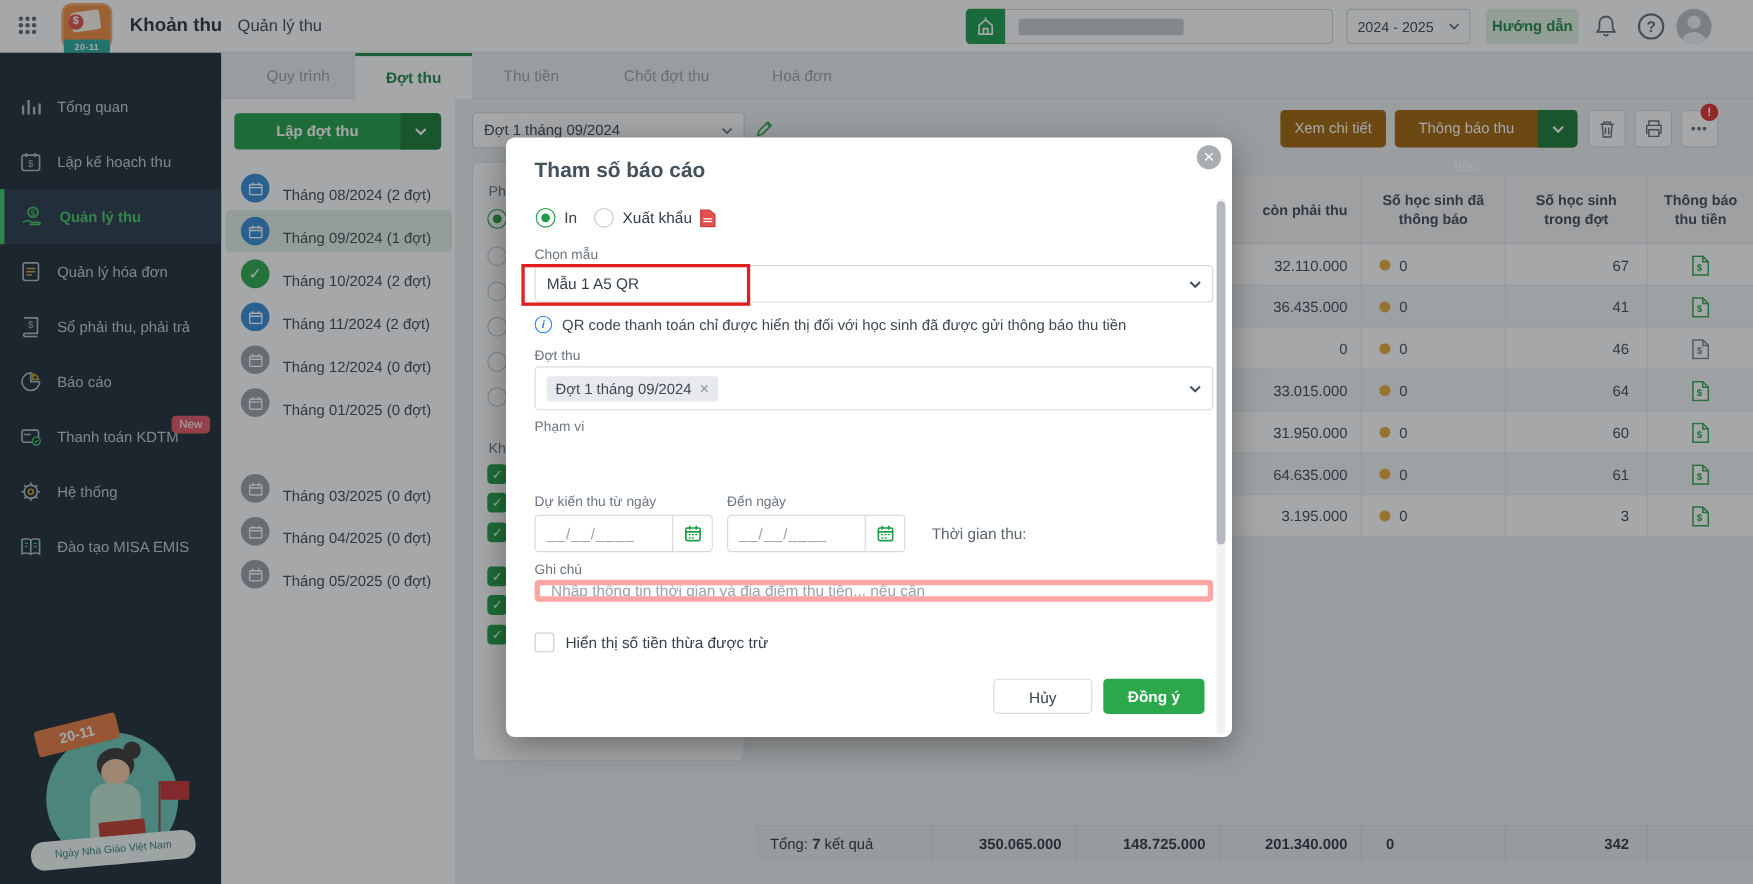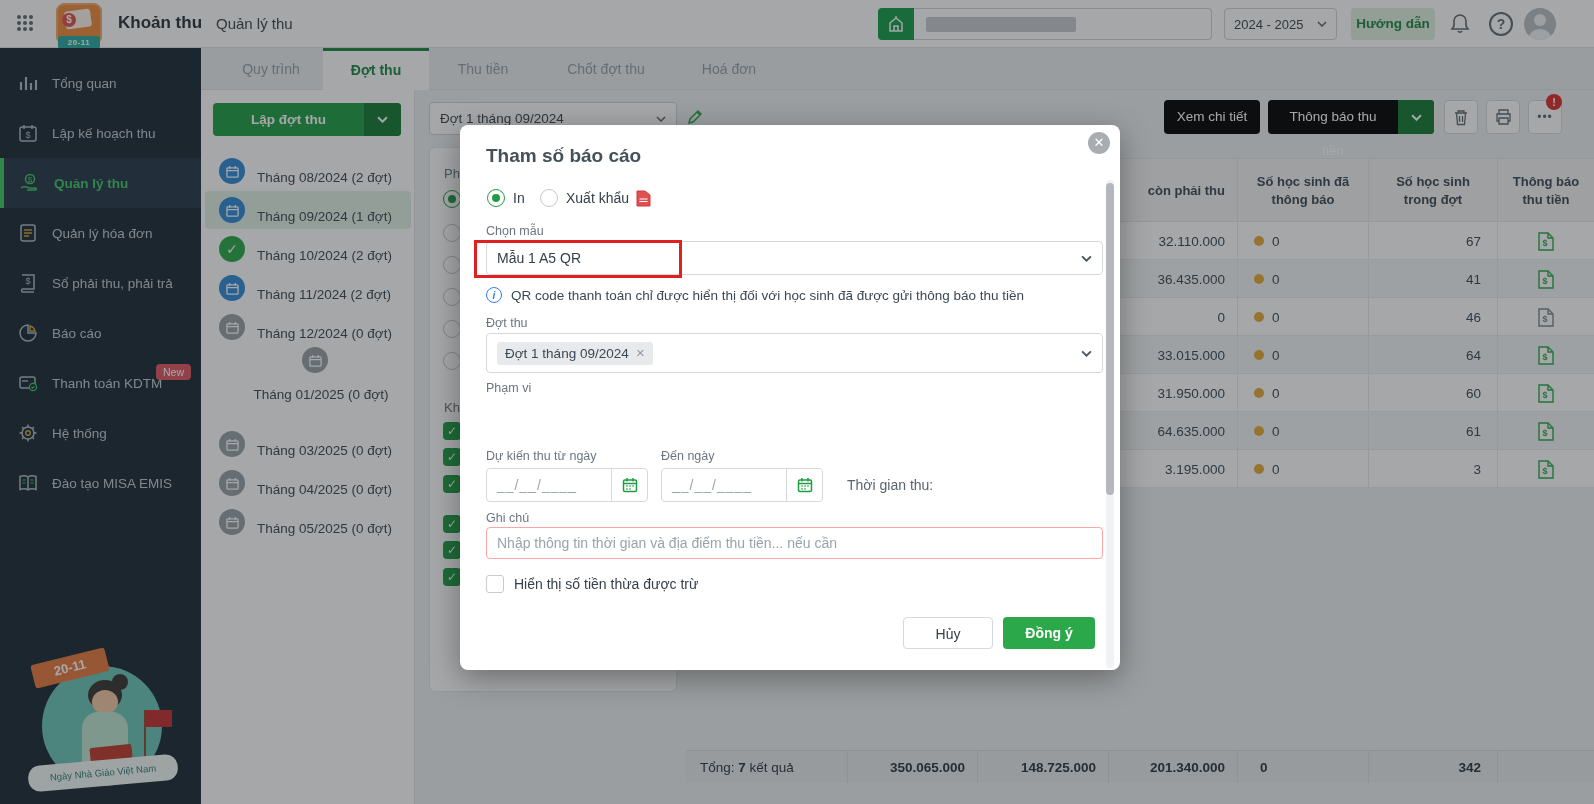--- a/index.html
+++ b/index.html
@@ -75,21 +75,21 @@
         display:flex;align-items:center;justify-content:space-between;padding:0 10px;font-size:13.5px;color:#3c4650;}
   .pencil{left:686px;top:108px;}
   .mid-card{left:429px;top:147px;width:248px;height:545px;background:#fff;border:1px solid #e3e6e9;border-radius:6px;}
   .sliver-lbl{position:absolute;font-size:13px;color:#6b7580;}
   .radio{position:absolute;width:18px;height:18px;border:1.5px solid #c3c9cf;border-radius:50%;background:#fff;}
   .radio.sel{border-color:#1f9d44;}
   .radio.sel:after{content:"";position:absolute;left:3.5px;top:3.5px;width:8px;height:8px;border-radius:50%;background:#1f9d44;}
   .gcheck{position:absolute;width:18px;height:18px;background:#1f9d44;border-radius:4px;color:#fff;
         font-size:12px;text-align:center;line-height:18px;}
   
-  .btn-green{position:absolute;top:100px;height:34px;background:#000000;border-radius:4px;color:#fff;
+  .btn-green{position:absolute;top:100px;height:34px;background:#a16207;border-radius:4px;color:#fff;
         font-size:13.5px;text-align:center;line-height:34px;}
   .btn-notify{display:flex;line-height:34px;}
   .btn-notify .txt{flex:1;padding:0 14px;}
   .btn-notify .seg{width:36px;background:#157a33;border-radius:0 4px 4px 0;display:flex;align-items:center;justify-content:center;}
   .icon-btn{position:absolute;top:100px;width:34px;height:34px;background:#fff;border:1px solid #d7dadd;border-radius:4px;
         display:flex;align-items:center;justify-content:center;}
   .alert-badge{left:1546px;top:94px;width:16px;height:16px;background:#e02b2b;border-radius:50%;color:#fff;
         font-size:11px;font-weight:bold;text-align:center;line-height:16px;z-index:6;}
   
   .tbl-header{left:686px;top:158px;width:908px;height:64px;background:#f3f4f6;border-top:1px solid #e3e6ea;border-bottom:1px solid #e3e6ea;}
@@ -118,21 +118,21 @@
   .m-radio.sel .rc{border-color:#1f9d44;}
   .m-radio.sel .rc:after{content:"";position:absolute;left:3.5px;top:3.5px;width:8px;height:8px;border-radius:50%;background:#1f9d44;}
   .m-info{position:absolute;left:26px;display:flex;align-items:center;font-size:13.5px;color:#3c4852;}
   .i-ic{width:16px;height:16px;border:1.5px solid #2f80ed;border-radius:50%;color:#2f80ed;font-size:10px;font-weight:bold;
         text-align:center;line-height:15px;margin-right:9px;flex:none;font-style:italic;}
   .tag{background:#e7e9ec;border-radius:3px;font-size:13.5px;color:#3c4852;padding:4px 8px;display:inline-flex;align-items:center;}
   .tag .x{margin-left:7px;color:#8e969e;font-size:11px;}
   .date-input{position:absolute;width:162px;height:34px;border:1px solid #d5d9dd;border-radius:4px;display:flex;}
   .date-input .ph{flex:1;display:flex;align-items:center;padding-left:10px;color:#9aa3ab;font-size:14px;letter-spacing:1px;}
   .date-input .cal{width:36px;border-left:1px solid #d5d9dd;display:flex;align-items:center;justify-content:center;}
-  .m-input{position:absolute;left:26px;top:402px;width:617px;height:32px;border:1px solid #fca5a5;border-radius:4px;
+  .m-input{position:absolute;left:26px;top:402px;width:617px;height:20px;border:5px solid #fca5a5;border-radius:4px;
         font-size:14px;color:#35404a;padding:0 10px;font-family:"Liberation Sans","DejaVu Sans",sans-serif;}
   .m-input::placeholder{color:#9aa3ab;}
   .m-check{position:absolute;left:26px;top:450px;display:flex;align-items:center;font-size:14px;color:#35404a;}
   .m-check .cb{width:18px;height:18px;border:1.5px solid #c6ccd2;border-radius:3px;margin-right:10px;background:#fff;}
   .m-btn{position:absolute;top:492px;height:32px;border-radius:4px;font-size:14px;text-align:center;line-height:32px;}
   .m-btn.cancel{left:443px;width:90px;background:#fff;border:1px solid #d5d9dd;color:#35404a;}
   .m-btn.ok{left:543px;width:92px;background:#2aa84a;color:#fff;font-weight:bold;}
   .m-scroll{position:absolute;right:6px;top:55px;width:8px;height:488px;background:#f1f2f3;border-radius:4px;}
   .m-thumb{position:absolute;left:0;top:3px;width:8px;height:312px;background:#b4b8bc;border-radius:4px;}
   .red-box{left:474px;top:240px;width:208px;height:38px;border:3px solid #e0201f;z-index:60;}
@@ -189,21 +189,21 @@
     <span class="abs qmark">?</span>
     <span class="abs avatar">
       <svg width="32" height="32" viewBox="0 0 32 32">
           <circle cx="16" cy="12" r="6" fill="#f2f4f5"></circle>
           <path d="M4 32c1-8 7-11 12-11s11 3 12 11z" fill="#f2f4f5"></path>
         </svg>
     </span>
   </div>
 
   <div class="abs sidebar">
-    <div style="padding-top:10px;">
+    <div style="padding-top:24px;">
       <div class="side-item">
         <svg width="20" height="20" viewBox="0 0 20 20">
             <path d="M3 17V9 M8 17V4 M13 17v-7 M18 17V7" stroke="#aeb9c3" stroke-width="2.2" fill="none"></path>
           </svg>
         <span class="lbl">Tổng quan</span>
       </div>
       <div class="side-item">
         <svg width="20" height="20" viewBox="0 0 20 20">
             <rect x="2" y="4" width="16" height="14" rx="2" fill="none" stroke="#aeb9c3" stroke-width="1.5"></rect>
             <path d="M6 2v4 M14 2v4" stroke="#aeb9c3" stroke-width="1.5"></path>
@@ -331,21 +331,21 @@
     </div>
     <div class="month-item" style="top:218px;">
       <span class="mi-icon gray">
           <svg width="13" height="13" viewBox="0 0 14 14">
             <rect x="1" y="3" width="12" height="10" rx="1" fill="none" stroke="#fff" stroke-width="1.4"></rect>
             <path d="M1 6h12 M4 1v3 M10 1v3" stroke="#fff" stroke-width="1.4"></path>
           </svg>
         </span>
       <span class="mi-label">Tháng 12/2024 (0 đợt)</span>
     </div>
-    <div class="month-item" style="top:257px;flex-direction:column;">
+    <div class="month-item" style="top:257px;">
       <span class="mi-icon gray">
           <svg width="13" height="13" viewBox="0 0 14 14">
             <rect x="1" y="3" width="12" height="10" rx="1" fill="none" stroke="#fff" stroke-width="1.4"></rect>
             <path d="M1 6h12 M4 1v3 M10 1v3" stroke="#fff" stroke-width="1.4"></path>
           </svg>
         </span>
       <span class="mi-label">Tháng 01/2025 (0 đợt)</span>
     </div>
     <div class="month-item" style="top:335px;">
       <span class="mi-icon gray">

